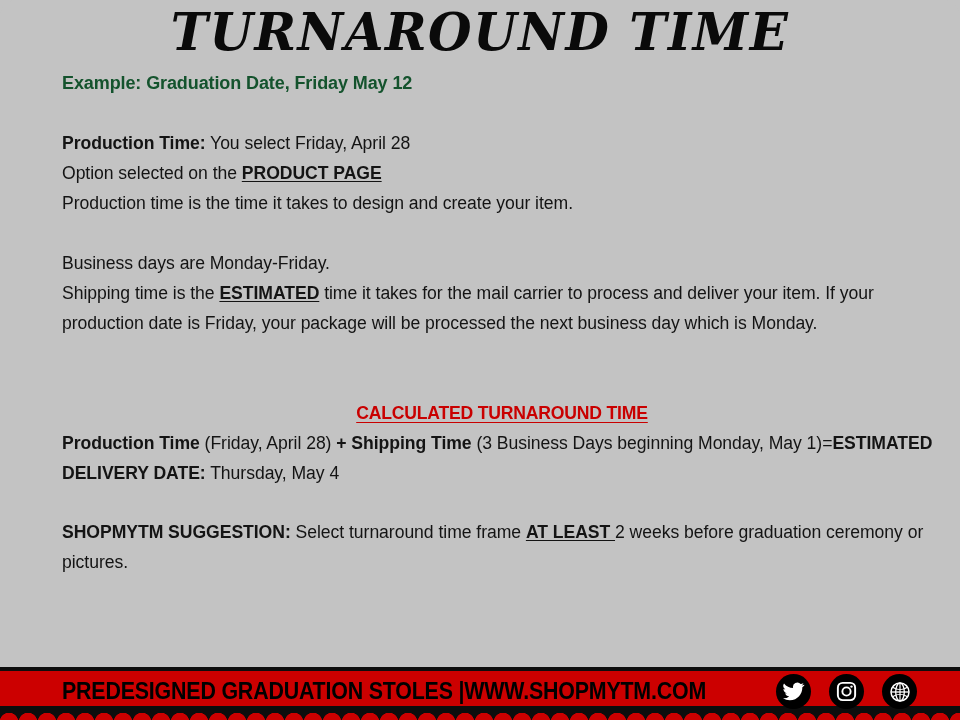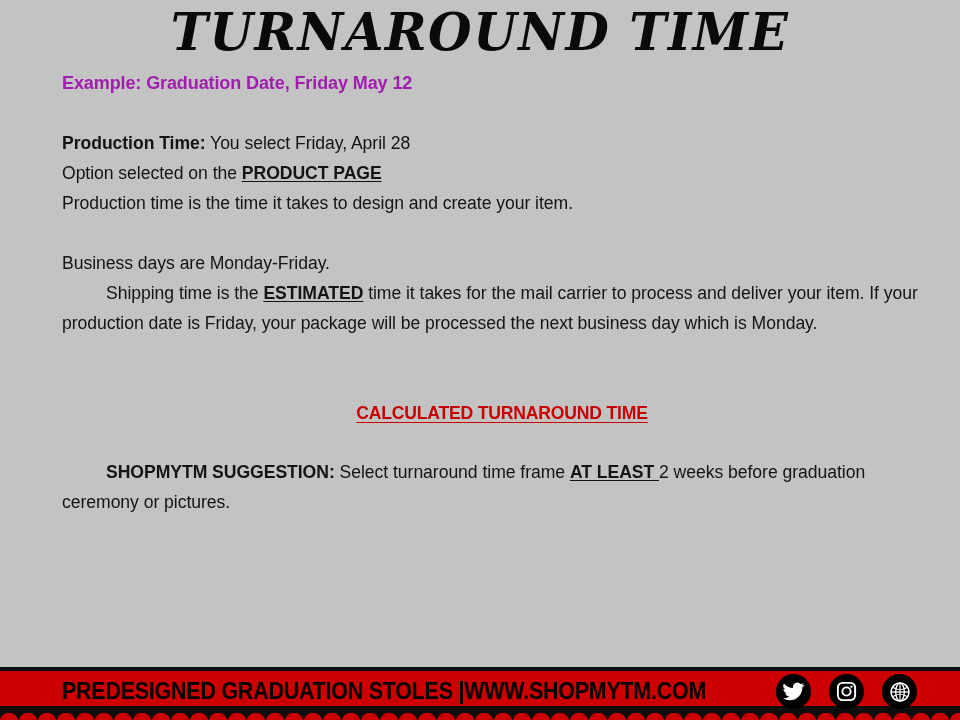--- a/index.html
+++ b/index.html
@@ -68,26 +68,26 @@
   .u { text-decoration: underline; text-underline-offset: 2px; }
   .redline {
     color: #c90000;
     font-weight: 700;
     text-decoration: underline;
     text-underline-offset: 3px;
     letter-spacing: -0.2px;
     text-align: center;
   }
   .example {
-    color: #a21caf;
+    color: #14532d;
     font-weight: 700;
     font-size: 18px;
     letter-spacing: -0.1px;
   }
-  .wrap { white-space: normal; margin-left: 44px; }
+  .wrap { white-space: normal; }
 
   
   #footer-rule {
     position: absolute;
     left: 0;
     top: 667px;
     width: 960px;
     height: 4px;
     background: #0d0d0d;
   }
@@ -171,20 +171,21 @@
       <span class="wrap"><span>Shipping time is the </span><b class="u">ESTIMATED</b><span> time it takes for the mail carrier to process and deliver your item. If your production date is Friday, your package will be processed the next business day which is Monday.</span></span>
     </div>
 
     <div class="gap"></div>
 
 
     <div class="gap"></div>
 
     <div class="p">
       <span class="ln redline">CALCULATED TURNAROUND TIME</span>
+      <span class="wrap"><b>Production Time</b><span> (Friday, April 28) </span><b>+ Shipping Time</b><span> (3 Business Days beginning Monday, May 1)=</span><b>ESTIMATED DELIVERY DATE:</b><span> Thursday, May 4</span></span>
     </div>
 
     <div class="gap-sm"></div>
 
     <div class="p">
       <span class="wrap"><b>SHOPMYTM SUGGESTION:</b><span> Select turnaround time frame </span><b class="u">AT LEAST </b><span>2 weeks before graduation ceremony or pictures.</span></span>
     </div>
 
   </div>
 

